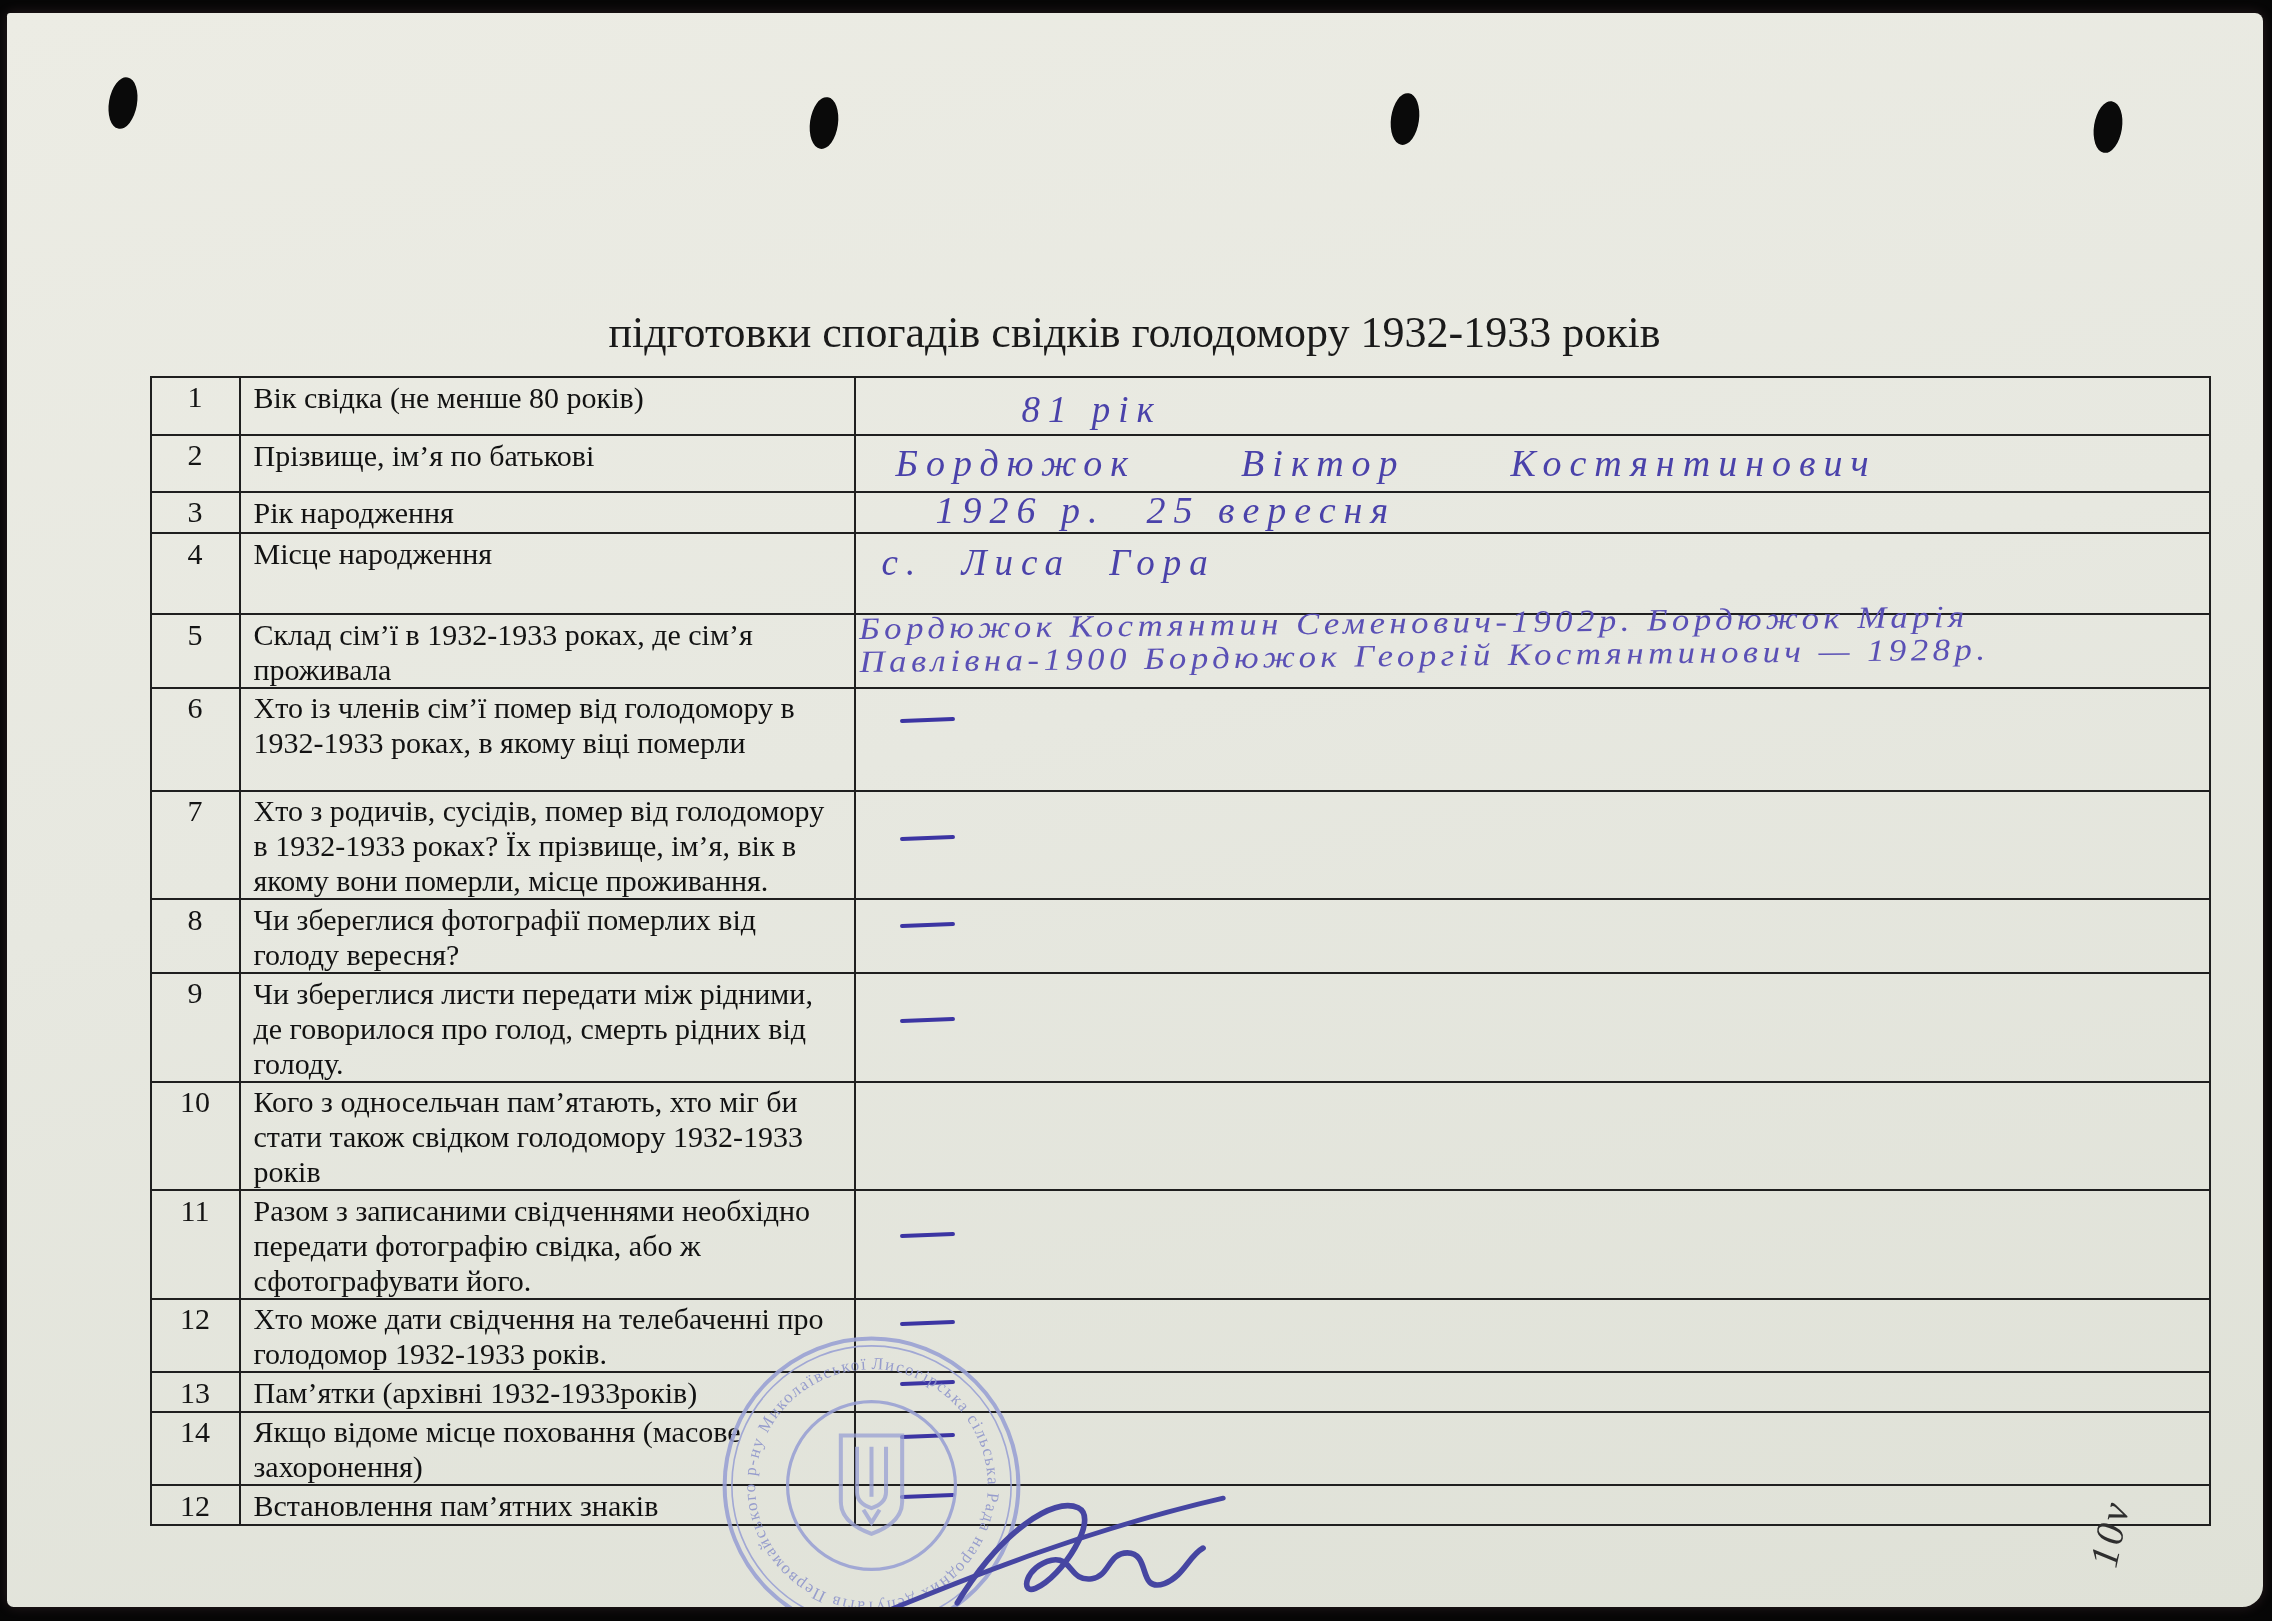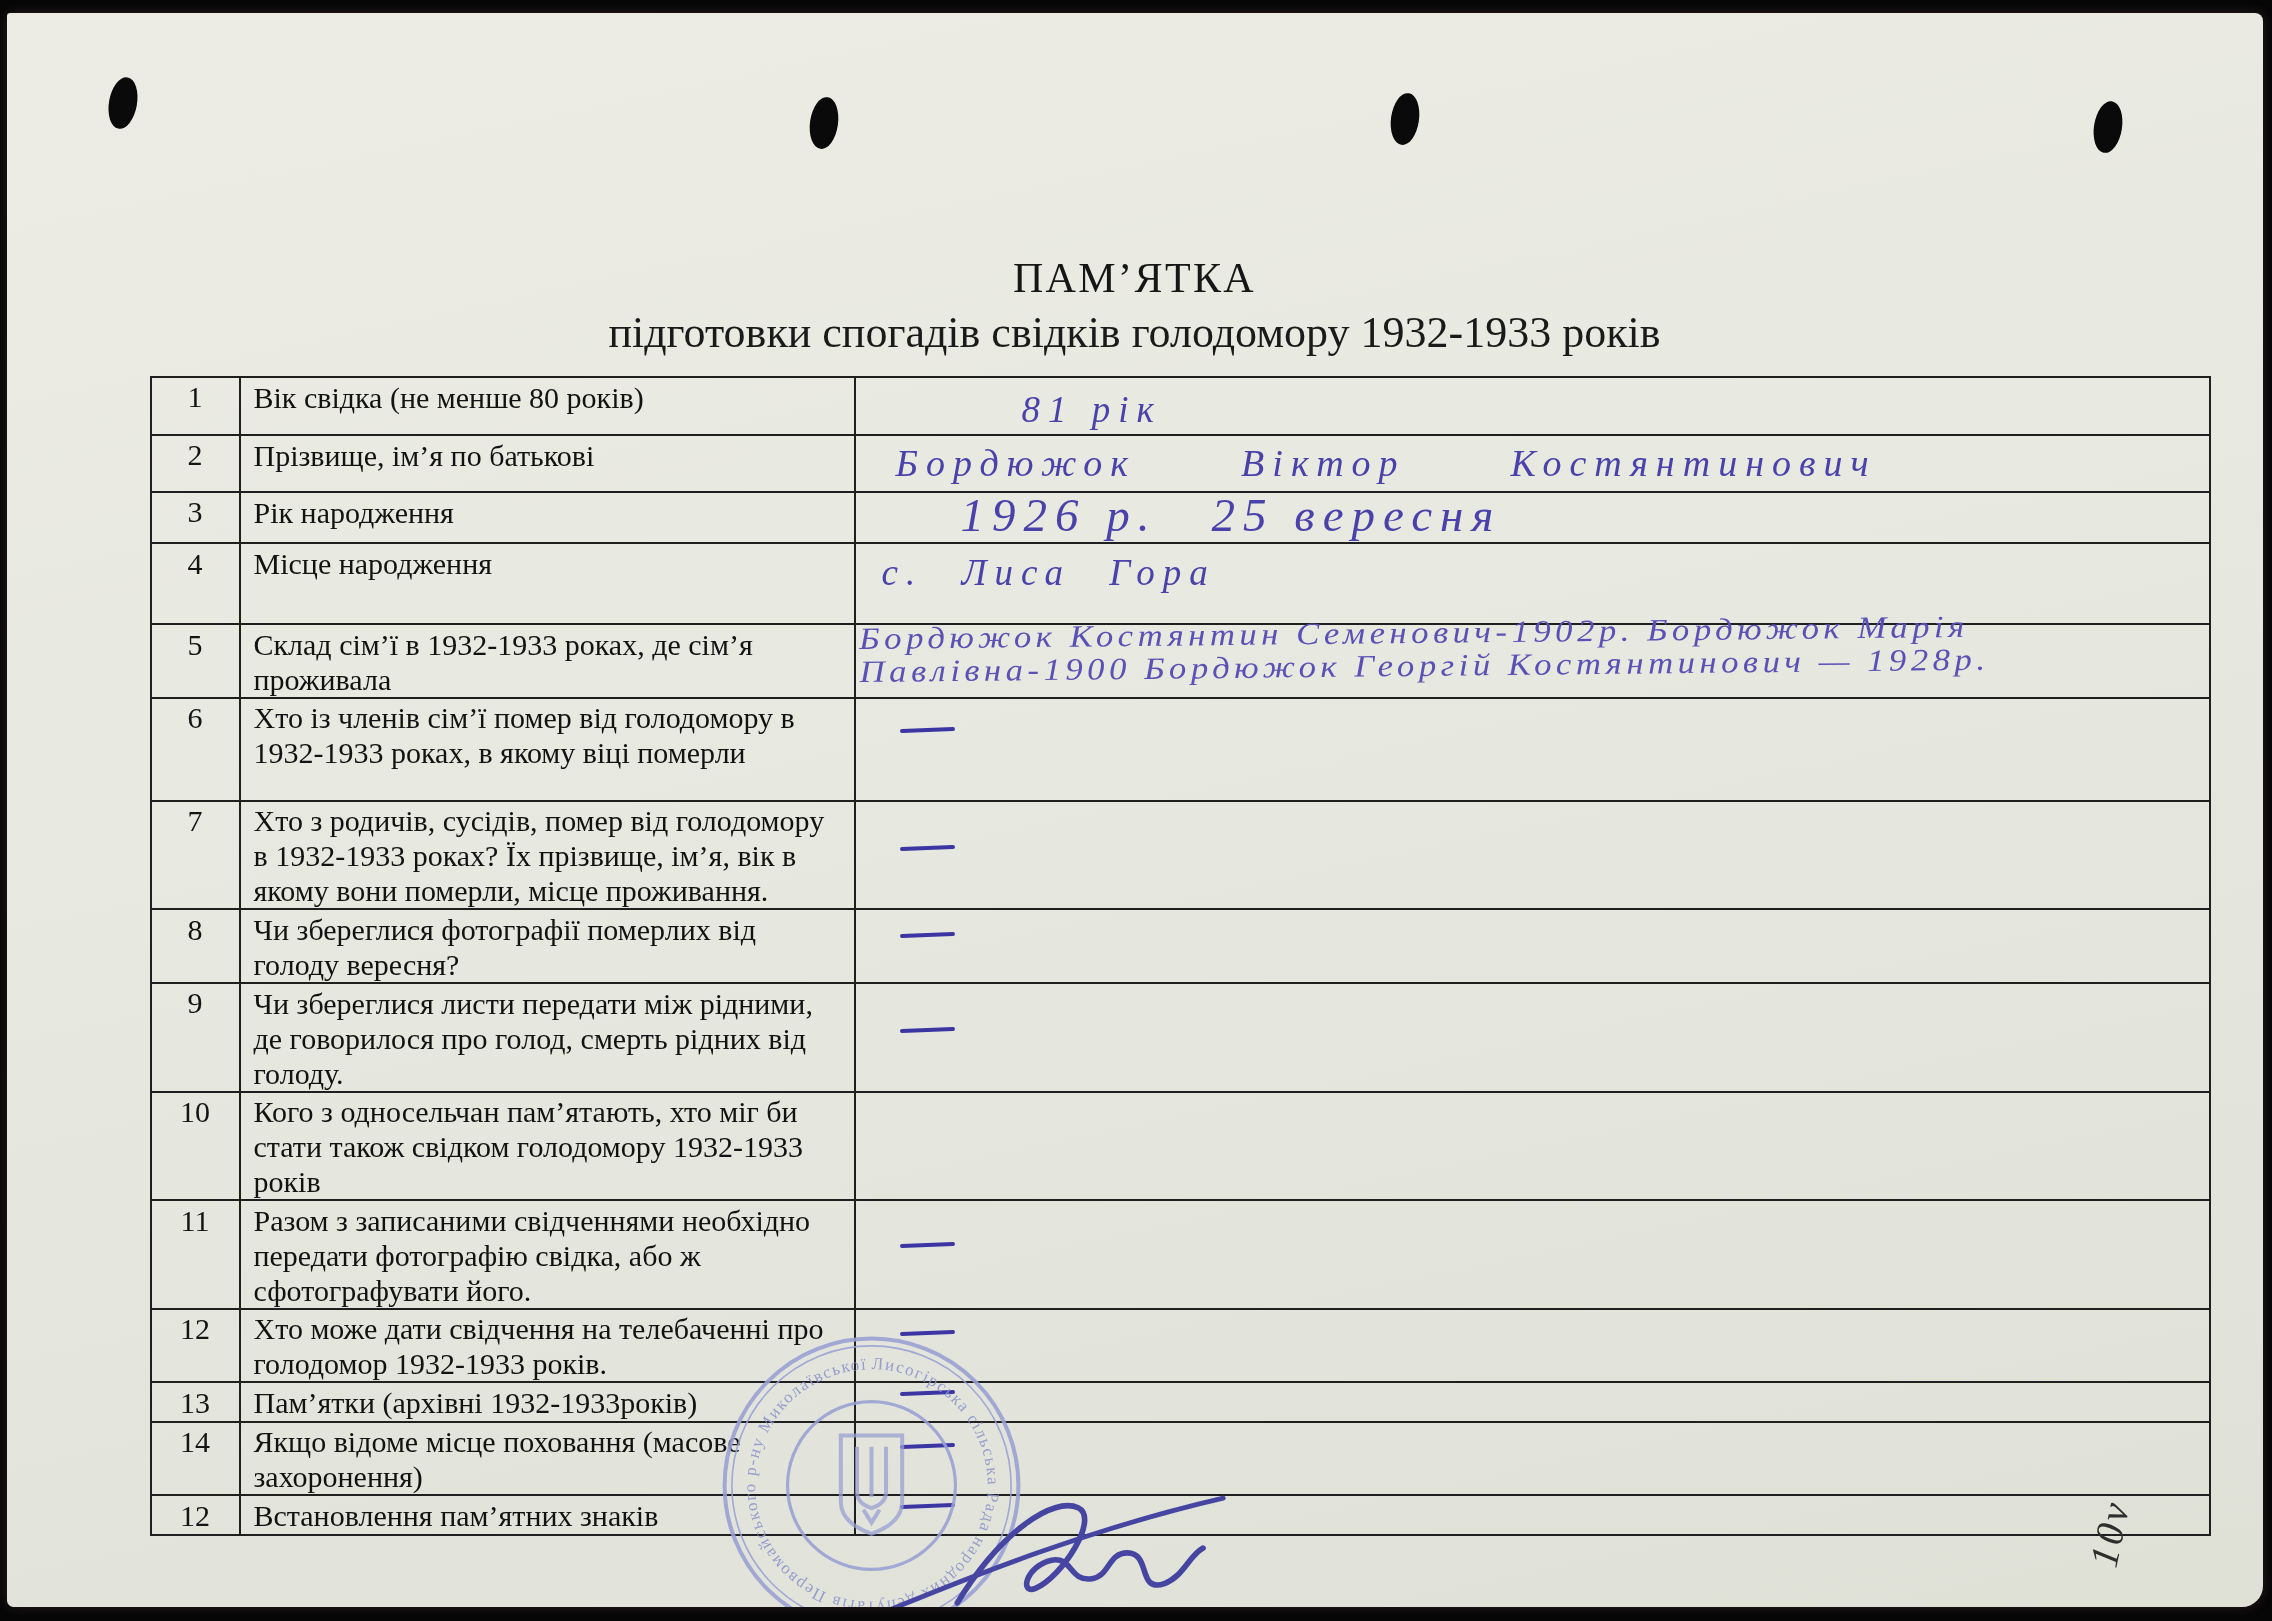--- a/index.html
+++ b/index.html
@@ -28,21 +28,21 @@
   .row-1{height:58px}.row-2{height:57px}.row-3{height:32px}.row-4{height:81px}
   .row-5{height:67px}.row-6{height:103px}.row-7{height:106px}.row-8{height:66px}
   .row-9{height:101px}.row-10{height:107px}.row-11{height:104px}.row-12{height:66px}
   .row-13{height:38px}.row-14{height:73px}.row-15{height:36px}
   
   .hw{font-family:"Liberation Serif",serif;font-style:italic;color:#4a42aa;letter-spacing:8px;}
   .segs{display:flex;align-items:flex-start;}
   .seg{white-space:nowrap;}
   .row-1 .segs{padding:9.7px 0 0 166px;font-size:37px;}
   .row-2 .segs{padding:5px 0 0 40px;font-size:38px;column-gap:105px;}
-  .row-3 .segs{padding:0 0 0 105px;font-size:47px;column-gap:54px;margin-top:-4.8px;}
+  .row-3 .segs{padding:0 0 0 80px;font-size:38px;column-gap:41px;margin-top:-4.8px;}
   .row-4 .segs{padding:6.5px 0 0 26px;font-size:37px;word-spacing:21px;}
   .row-5 .lines{margin:-3.2px 0 0 3.2px;font-size:31px;line-height:33px;letter-spacing:4px;
       width:1204px;transform:scaleX(1.12) rotate(-0.7deg);transform-origin:left top;color:#5a50b5;}
   .dash-mark{width:55px;height:4px;background:#3c35a3;border-radius:2.4px;
       transform:rotate(-2deg);margin-left:44px;}
   .row-6 .dash-mark{margin-top:29px}.row-7 .dash-mark{margin-top:44px}
   .row-8 .dash-mark{margin-top:22.6px}.row-9 .dash-mark{margin-top:44px}
   .row-11 .dash-mark{margin-top:42px}.row-12 .dash-mark{margin-top:21px}
   .row-13 .dash-mark{margin-top:8px}.row-14 .dash-mark{margin-top:21px}
   .row-15 .dash-mark{margin-top:8px}
@@ -56,21 +56,20 @@
 <body>
 
 <div class="scan">
   <div class="paper">
 
     <div class="hole h1"></div>
     <div class="hole h2"></div>
     <div class="hole h3"></div>
     <div class="hole h4"></div>
 
-    <div class="title">ПАМ’ЯТКА</div>
     <div class="subtitle">підготовки спогадів свідків голодомору 1932-1933 років</div>
 
     <table class="memo">
       <colgroup>
         <col style="width:89px">
           <col style="width:615px">
           <col style="width:1355px">
       </colgroup>
       <tbody>
           <tr class="row-1">

